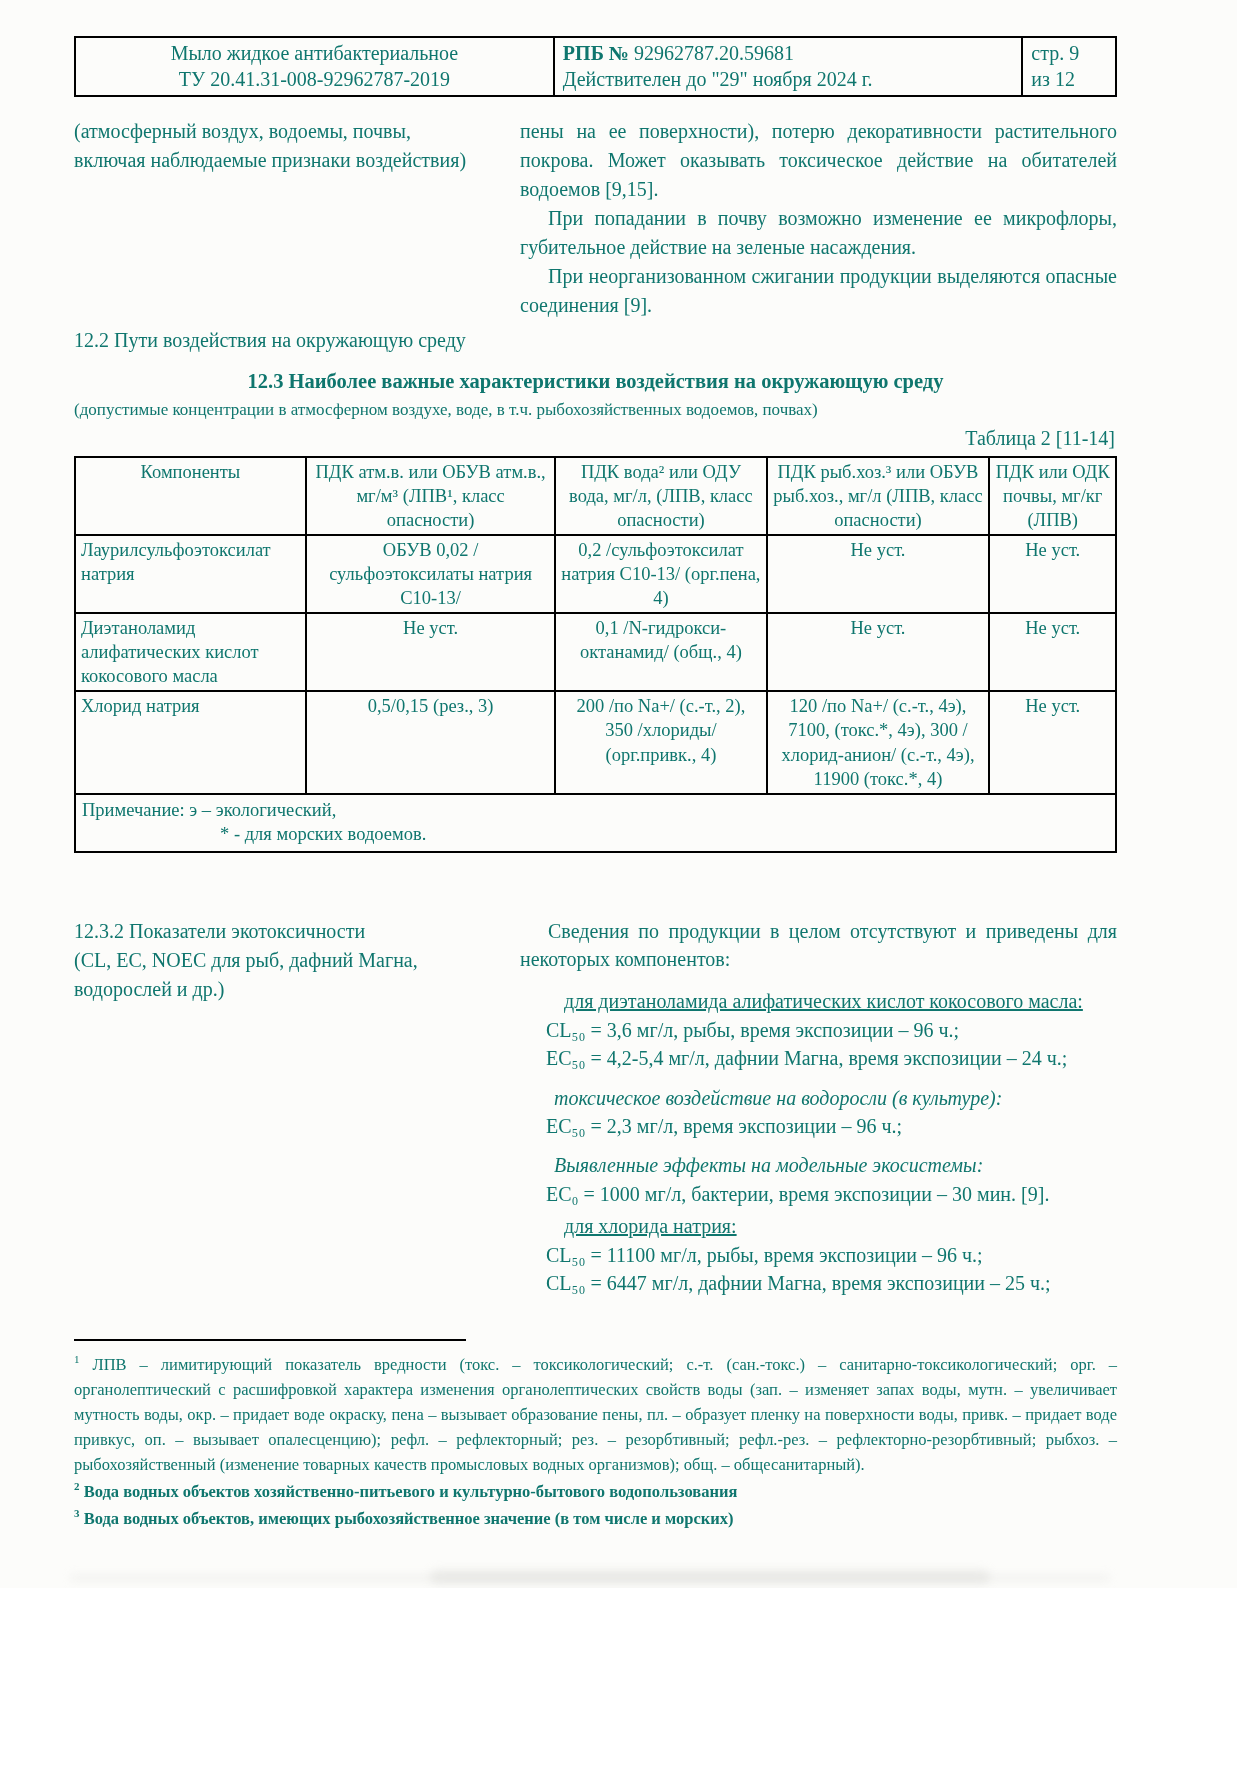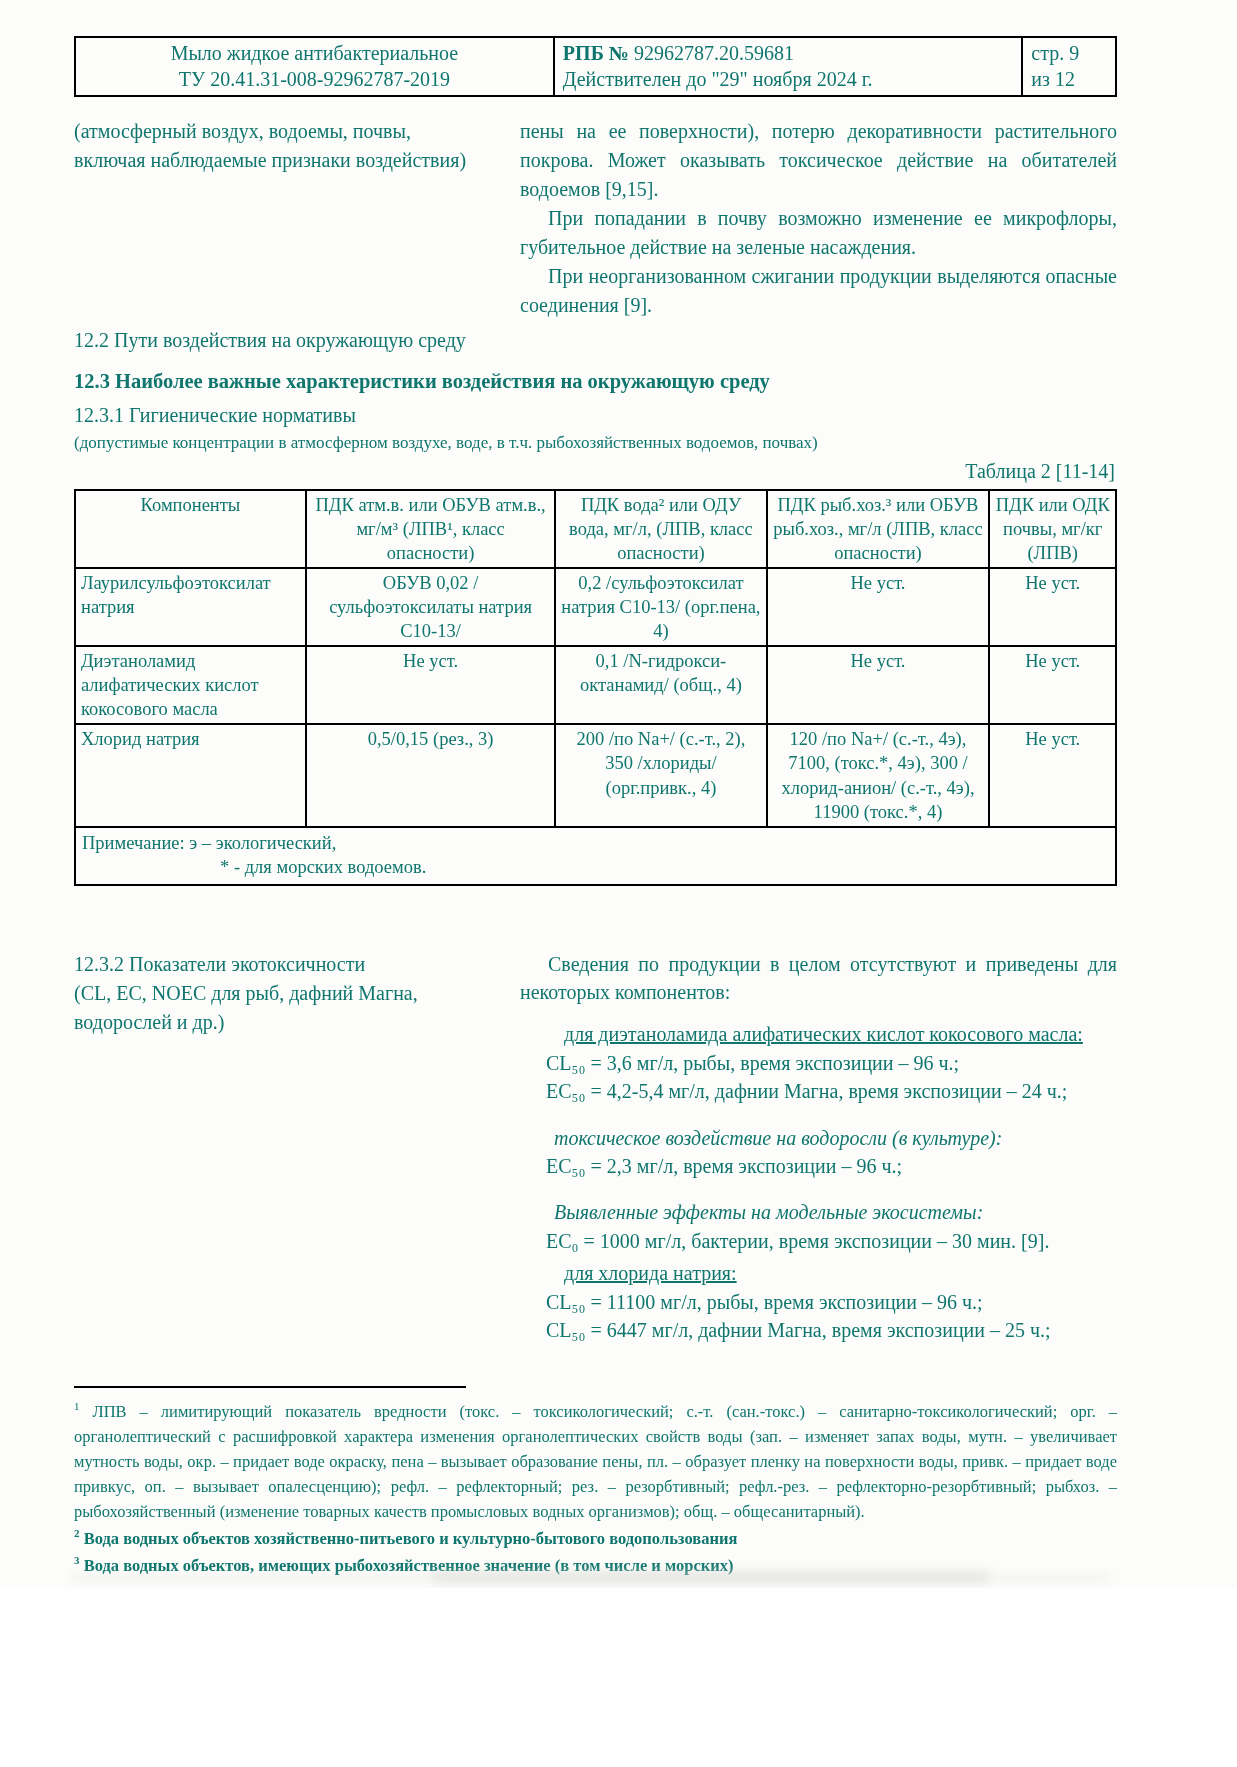--- a/index.html
+++ b/index.html
@@ -23,21 +23,21 @@
 
   
   .tc-row{display:flex;align-items:flex-start;}
   .tc-left{width:398px;flex:0 0 398px;}
   .tc-right{flex:1;margin-left:48px;}
   .tc-right p{text-align:justify;}
   .ind{text-indent:28px;}
   .rowB{margin-top:6px;}
 
   
-  .h123{font-weight:bold;font-size:20.5px;margin-top:12px;}
+  .h123{font-weight:bold;font-size:20.5px;margin-top:12px;text-align:center;}
   .h1231{margin-top:4px;}
   .small-note{font-size:17px;line-height:1.3;margin-top:2px;}
   .tbl-caption{text-align:right;margin:3px 2px 3px 0;}
 
   
   table.t2{width:100%;border-collapse:collapse;table-layout:fixed;font-size:18.5px;line-height:1.3;}
   table.t2 td{border:2px solid #000;padding:2px 5px;vertical-align:top;}
   table.t2 .c1{width:22.3%;}
   table.t2 .c2{width:24.2%;}
   table.t2 .c3{width:20.3%;}
@@ -49,21 +49,21 @@
   .note-cell{text-align:left;padding:3px 6px 5px 6px !important;}
   .note-line2{padding-left:138px;}
 
   
   .s1232{margin-top:64px;}
   .eco p{text-align:justify;line-height:1.42;}
   .eco .intro{text-indent:28px;}
   .eco .uhead{text-indent:44px;margin-top:14px;}
   .eco .uhead span{text-decoration:underline;}
   .eco .vline{text-indent:26px;}
-  .eco .iline{text-indent:34px;font-style:italic;margin-top:18px;}
+  .eco .iline{text-indent:34px;font-style:italic;margin-top:11px;}
 
   
   .fn-block{margin-top:42px;}
   .fn-rule{width:392px;border:0;border-top:2.5px solid #000;margin:0 0 10px 0;}
   .fn{font-size:16.5px;line-height:1.52;text-align:justify;}
   .fn sup{font-size:11px;}
   .fn + .fn{margin-top:1px;font-weight:bold;}
 
   
   .smudge{position:absolute;left:430px;bottom:4px;width:560px;height:14px;
@@ -102,21 +102,20 @@
       <p class="just ind">При попадании в почву возможно изменение ее микрофлоры, губительное действие на зеленые насаждения.</p>
       <p class="just ind">При неорганизованном сжигании продукции выделяются опасные соединения [9].</p>
     </div>
   </div>
 
   <div class="tc-row rowB">
     <div class="tc-left">12.2 Пути воздействия на окружающую среду</div>
   </div>
 
   <div class="h123">12.3 Наиболее важные характеристики воздействия на окружающую среду</div>
-  <div class="h1231">12.3.1 Гигиенические нормативы</div>
   <div class="small-note">(допустимые концентрации в атмосферном воздухе, воде, в т.ч. рыбохозяйственных водоемов, почвах)</div>
   <div class="tbl-caption">Таблица 2 [11-14]</div>
 
   <table class="t2">
     <tbody>
         <tr>
       <td class="c1 hc">Компоненты</td>
       <td class="c2 hc">ПДК атм.в. или ОБУВ атм.в., мг/м³ (ЛПВ¹, класс опасности)</td>
       <td class="c3 hc">ПДК вода² или ОДУ вода, мг/л, (ЛПВ, класс опасности)</td>
       <td class="c4 hc">ПДК рыб.хоз.³ или ОБУВ рыб.хоз., мг/л (ЛПВ, класс опасности)</td>

